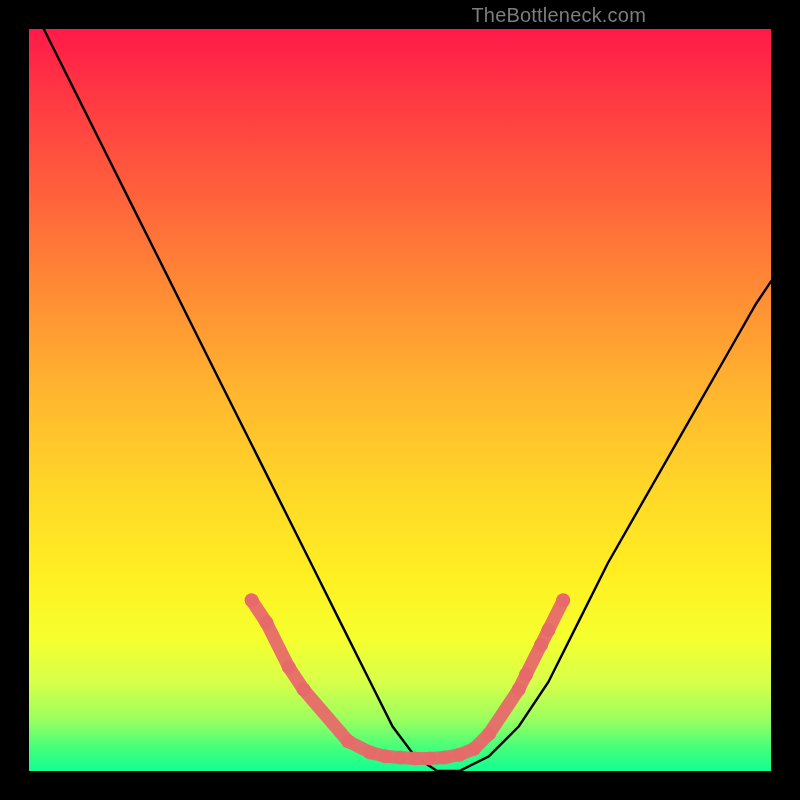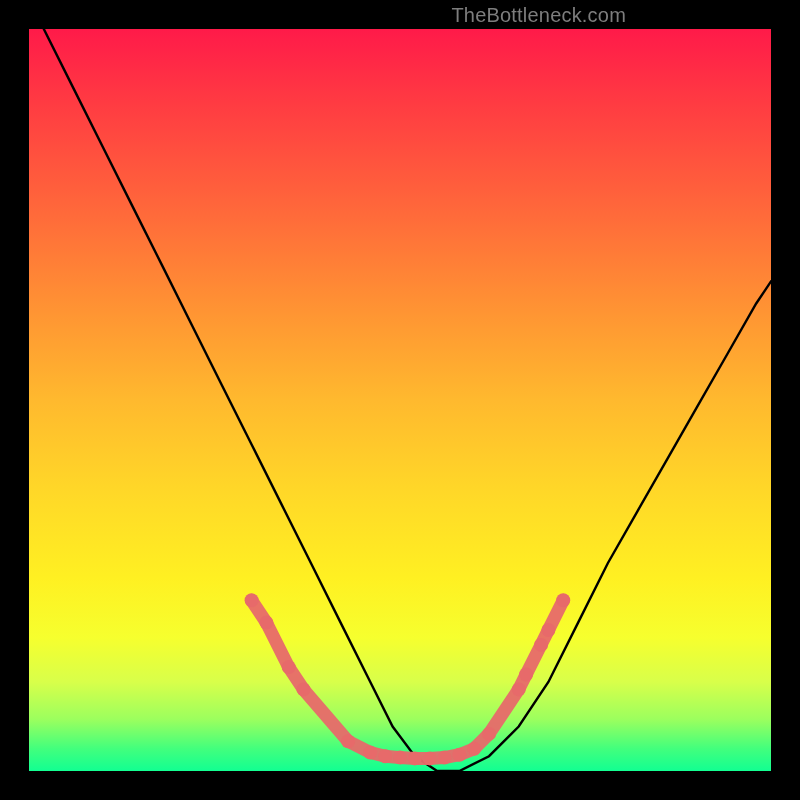--- a/index.html
+++ b/index.html
@@ -11,20 +11,21 @@
     background: #000;
     font-family: Arial, Helvetica, sans-serif;
   }
   .frame {
     position: absolute;
     left: 0;
     top: 0;
     width: 636px;
     height: 800px;
     background: #000;
+    padding-left: 20px;
   }
   .plot {
     position: absolute;
     left: 29px;
     top: 29px;
     width: 742px;
     height: 742px;
     
     background: linear-gradient(to bottom,
       #ff1a49 0%,

